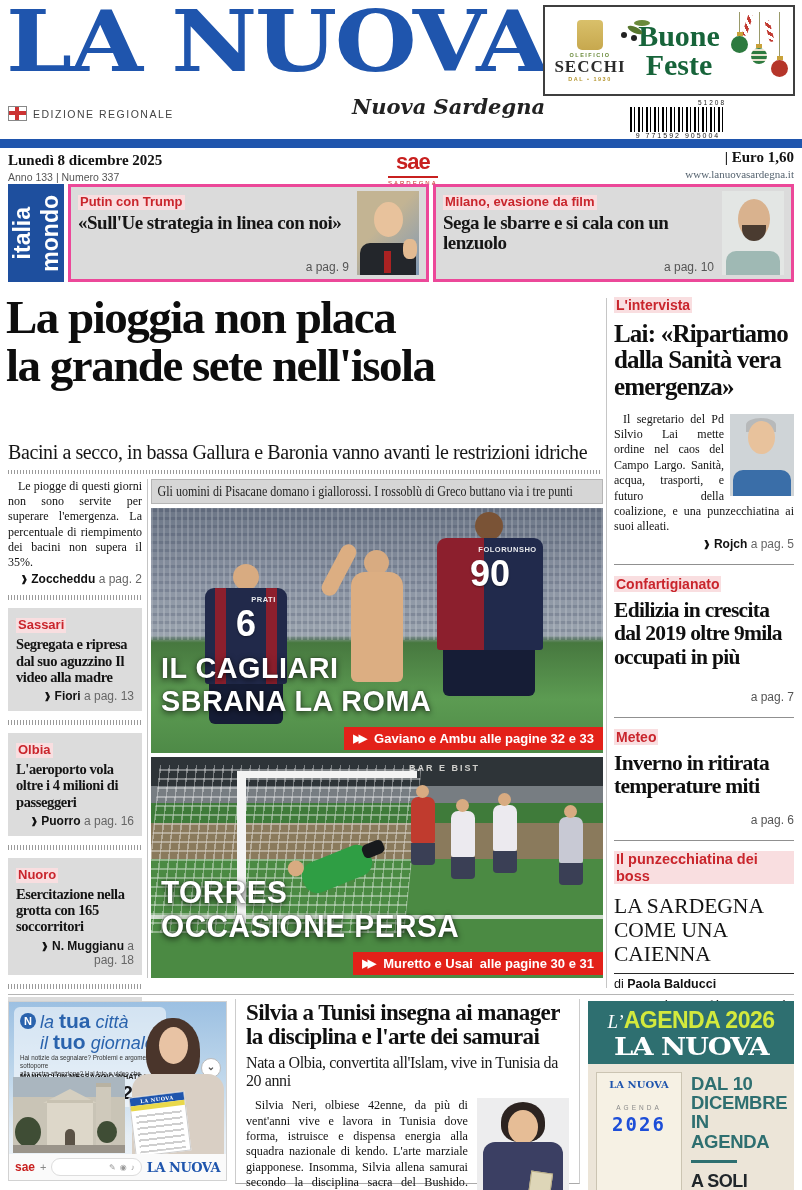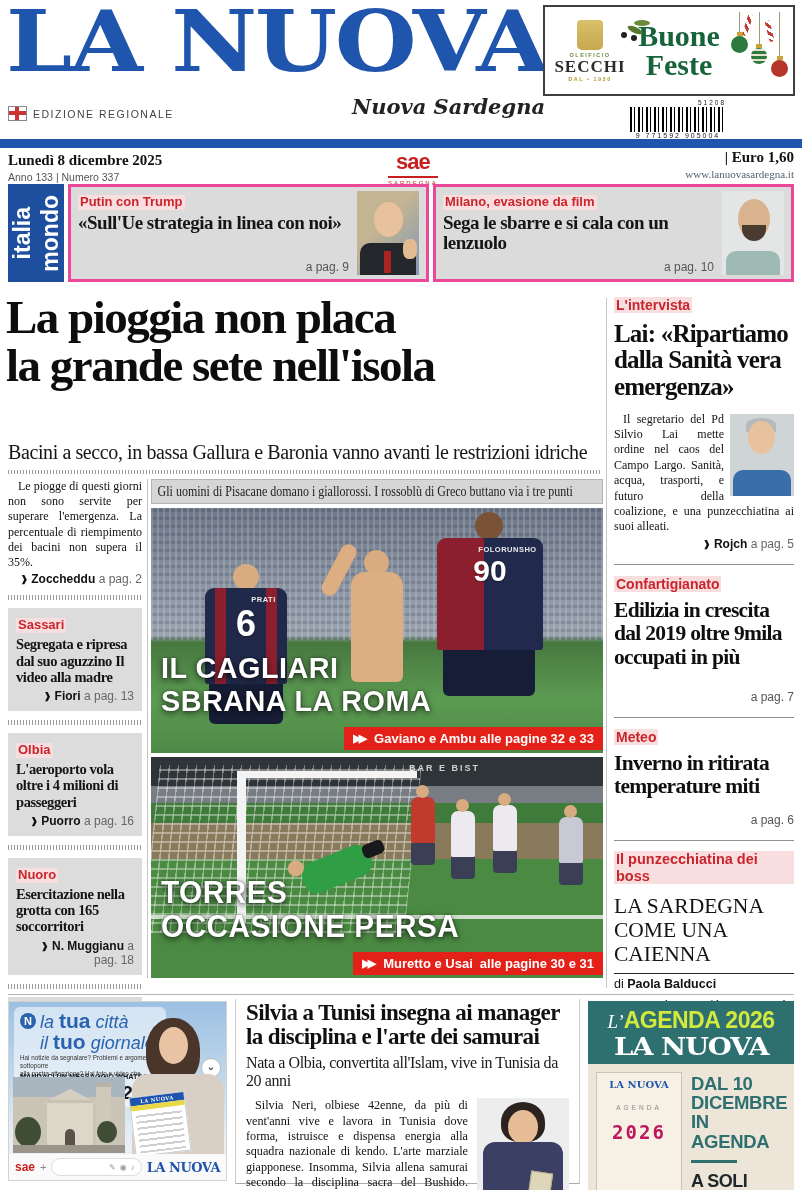--- a/index.html
+++ b/index.html
@@ -186,21 +186,21 @@
   .sv-book{position:absolute;left:52px;top:74px;width:20px;height:30px;background:#ded6b8;border:1px solid #b9ae87;transform:rotate(8deg);}
 
   .ag-head{background:#2e6f70;color:#fff;text-align:center;padding:6px 0 5px;}
   .ag-l1{font:400 italic 19px "Liberation Serif",serif;}
   .ag-l1 .agm{font:900 23px "Liberation Sans",sans-serif;color:#d3e93d;font-style:normal;letter-spacing:-0.5px;}
   .ag-logo{font:900 25px/1 "DejaVu Serif",serif;letter-spacing:-1px;transform:scaleX(1.1);display:inline-block;}
   .ag-body{flex:1;background:#ece5d8;display:flex;padding:8px;gap:9px;box-sizing:border-box;}
   .ag-cover{width:86px;flex:none;background:#f6f1e4;border:1px solid #cbc4b2;text-align:center;padding-top:6px;box-sizing:border-box;position:relative;overflow:hidden;}
   .cv-logo{font:900 10px "DejaVu Serif",serif;color:#1f55ad;}
   .cv-label{font:400 6.5px "Liberation Sans",sans-serif;letter-spacing:3px;color:#8a8a8a;margin-top:14px;}
-  .cv-year{font:900 19px "DejaVu Sans Mono",monospace;color:#be185d;letter-spacing:2px;margin-top:10px;}
+  .cv-year{font:900 19px "DejaVu Sans Mono",monospace;color:#1d4ed8;letter-spacing:2px;margin-top:2px;}
   .ag-info{flex:1;padding-top:2px;}
   .ag-promo{font:900 18.5px/1.04 "Liberation Sans",sans-serif;color:#2e6f70;letter-spacing:-0.3px;}
   .ag-rule{width:46px;border:0;border-top:3px solid #2e6f70;margin:9px 0 8px 0;}
   .ag-price{font:900 18px "Liberation Sans",sans-serif;color:#20262a;letter-spacing:-0.5px;}
 
   
   .pt-suit{position:absolute;left:3px;bottom:0;width:56px;height:32px;background:#23262b;border-radius:10px 10px 0 0;}
   .pt-tie{position:absolute;left:27px;bottom:2px;width:7px;height:22px;background:#a22;}
   .pt-hand{position:absolute;right:2px;bottom:16px;width:14px;height:20px;border-radius:40%;background:#e3bb92;}
   .ev-beard{position:absolute;left:20px;top:34px;width:24px;height:16px;border-radius:0 0 12px 12px;background:#4a3b30;}
@@ -386,21 +386,21 @@
       </div>
       <div class="pl" style="left:196px;top:42px;width:60px;height:200px;">
         <span class="hd" style="left:17px;top:0;width:25px;height:25px;"></span>
         <span style="position:absolute;left:4px;top:22px;width:52px;height:110px;border-radius:14px 14px 6px 6px;background:#dcae82;display:block;"></span>
         <span style="position:absolute;left:-16px;top:-8px;width:16px;height:56px;border-radius:8px;background:#dcae82;transform:rotate(28deg);display:block;"></span>
       </div>
       <div class="pl" style="right:58px;top:4px;width:110px;height:240px;">
         <span class="hd" style="left:40px;top:0;width:28px;height:28px;background:#7a5336;"></span>
         <div class="jersey" style="left:2px;top:26px;width:106px;height:112px;background:linear-gradient(90deg,#8c1f2d 0 44%,#212a4c 44%);">
           <span class="jname">FOLORUNSHO</span>
-          <span class="jnum" style="font-size:30px;">90</span>
+          <span class="jnum" style="font-size:36px;">90</span>
         </div>
         <span class="shorts" style="left:8px;top:138px;width:92px;height:46px;"></span>
       </div>
       <div class="ph-head" style="bottom:36px;">
         <div>IL CAGLIARI</div>
         <div>SBRANA LA ROMA</div>
       </div>
       <div class="ph-cap">
         <span class="play-ic">▶▶</span>
         <span>Gaviano e Ambu alle pagine 32 e 33</span>

